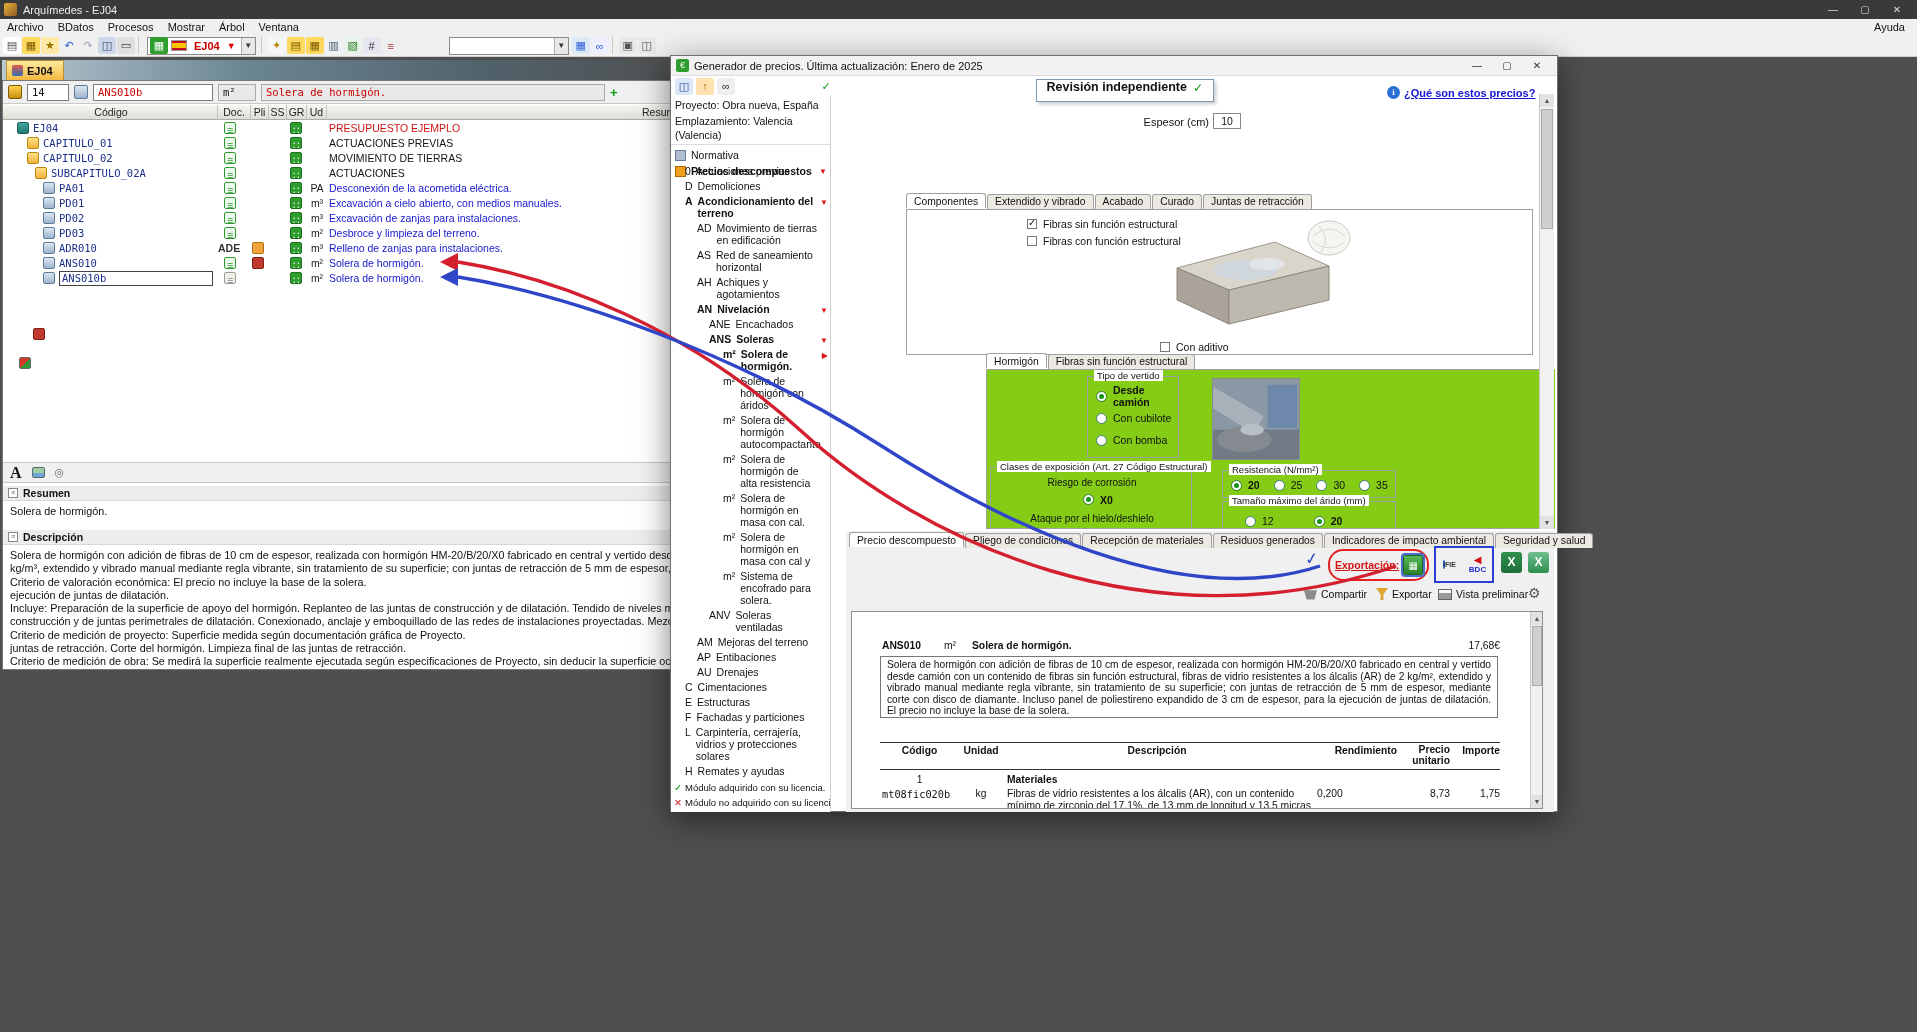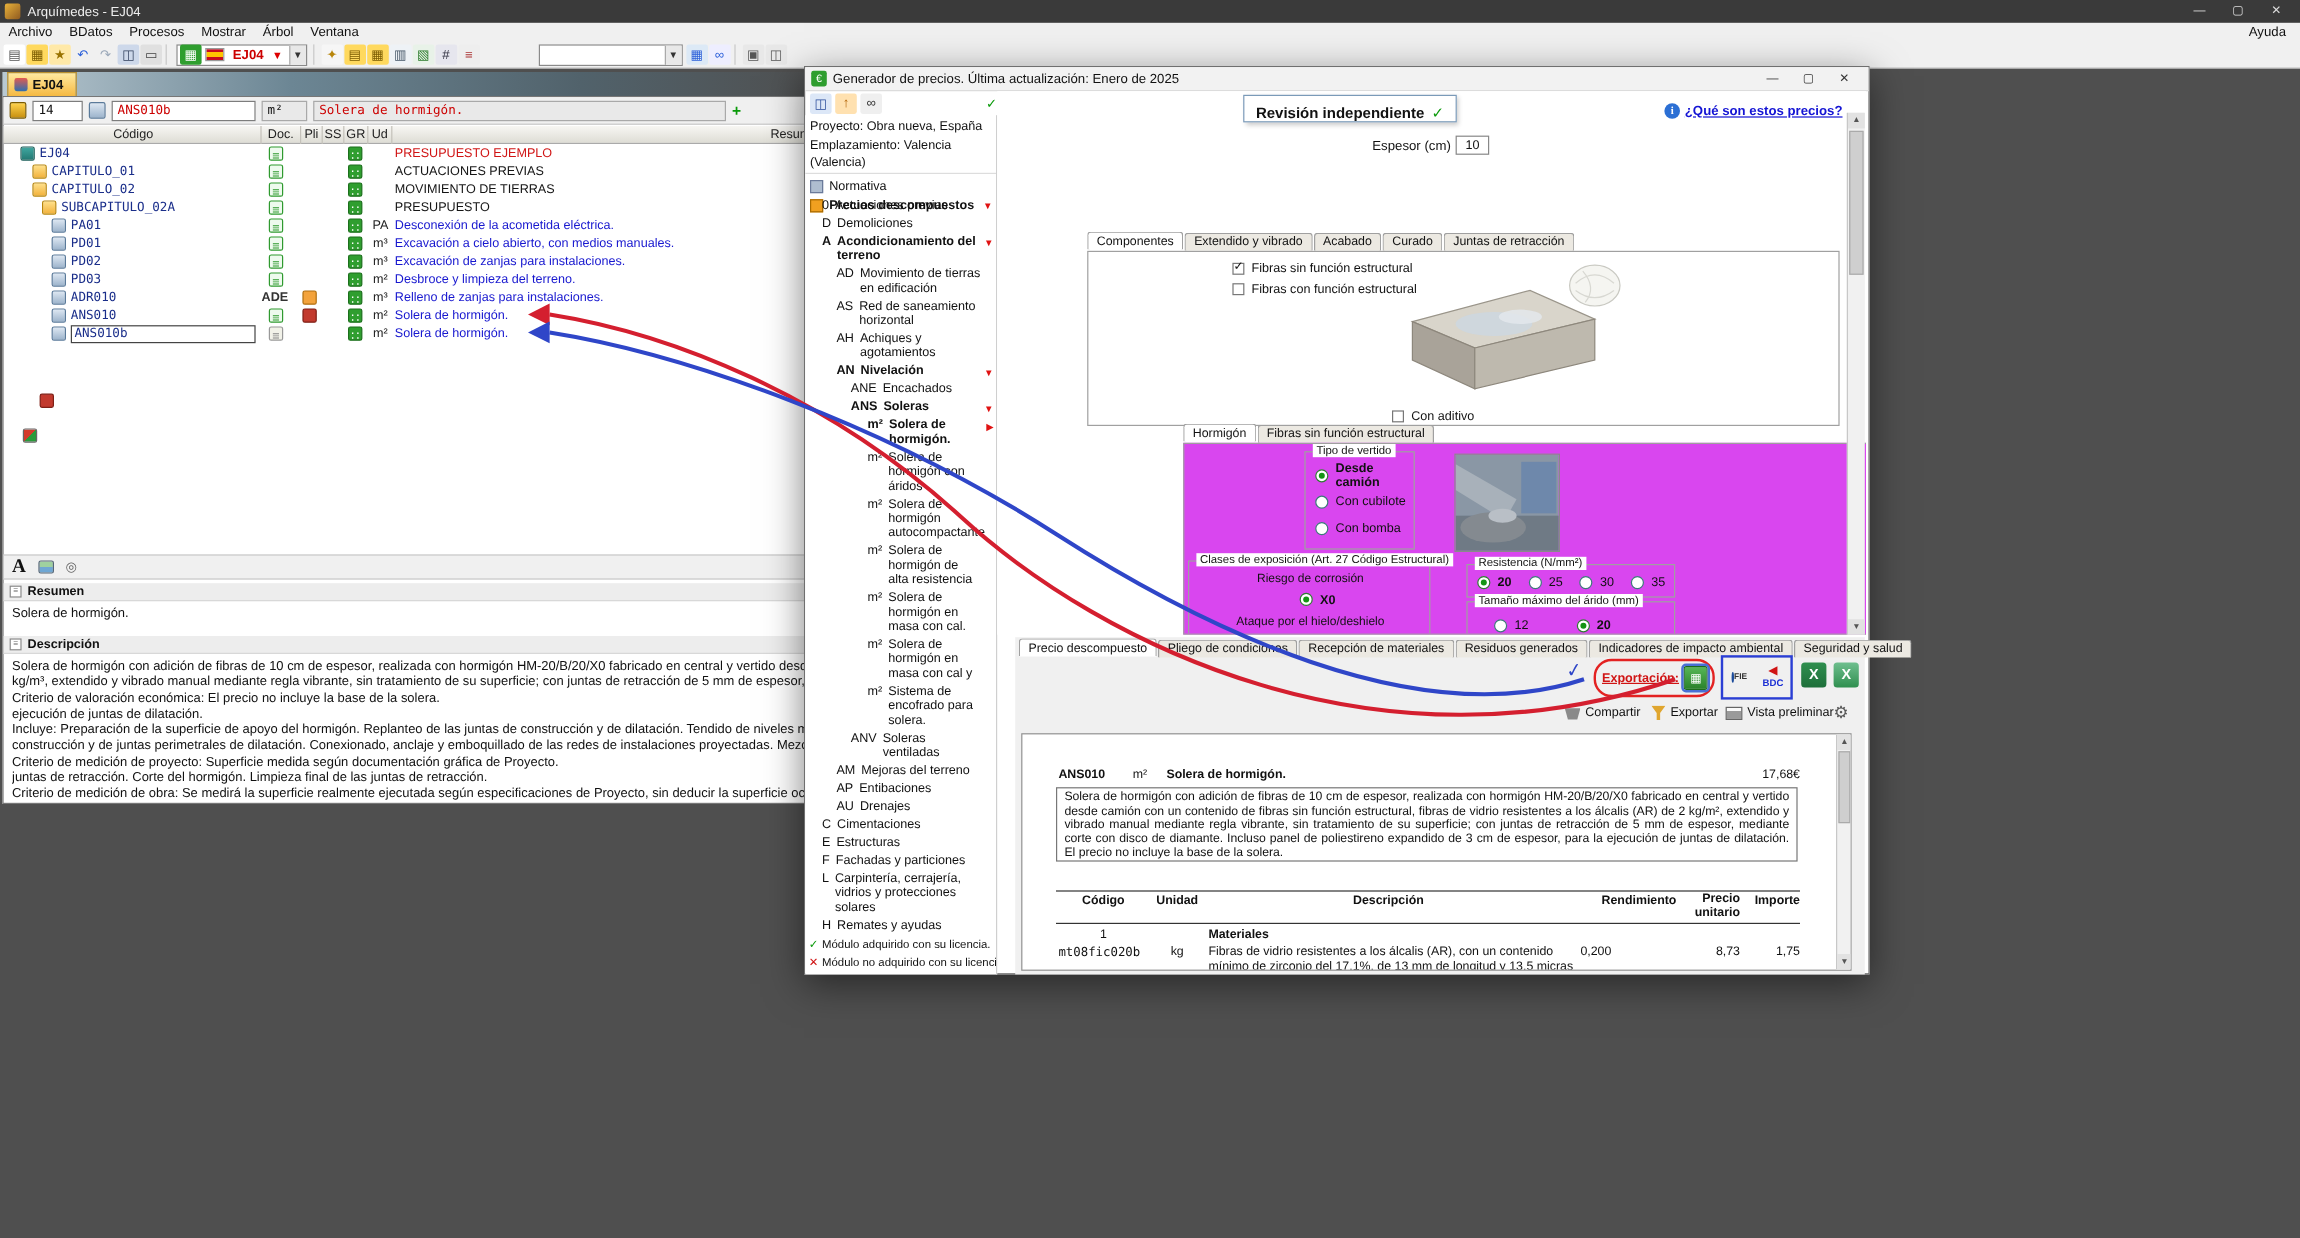--- a/index.html
+++ b/index.html
@@ -76,21 +76,21 @@
 .rtri{position:absolute;right:3px;top:4px;color:#e01212;font-size:8px}
 #side-list{position:absolute;left:0;top:67px;width:160px;bottom:34px;overflow:hidden}
 .srow{display:flex;align-items:flex-start;padding:1.5px 13px 1.5px 0;position:relative;line-height:12px;font-size:10.5px}
 .srow.bold{font-weight:bold}
 .scode{flex:none;margin-right:5px;white-space:nowrap}
 .slabel{flex:1 1 auto}
 #side-legend{position:absolute;left:0;bottom:2px;width:160px;font-size:9.5px;line-height:15px;padding:0 3px;white-space:nowrap;overflow:hidden}
 .leg-ok{color:#0a9a0a;font-weight:bold;margin-right:3px}
 .leg-no{color:#d01414;font-weight:bold;margin-right:3px}
 #gen-main{position:absolute;left:160px;top:20px;width:724px;height:453px;background:#fff;overflow:hidden}
-#rev-box{position:absolute;left:205px;top:3px;width:178px;height:23px;border:1px solid #7a9ab8;box-shadow:2px 2px 4px #c9c9c9;display:flex;align-items:flex-end;justify-content:center;gap:6px;font-size:12.5px;font-weight:bold;background:#fff}
+#rev-box{position:absolute;left:205px;top:3px;width:178px;height:23px;border:1px solid #7a9ab8;box-shadow:2px 2px 4px #c9c9c9;display:flex;align-items:flex-start;justify-content:center;gap:6px;font-size:12.5px;font-weight:bold;background:#fff}
 .greencheck{color:#0a9a0a;font-weight:bold}
 #prices-link-row{position:absolute;left:556px;top:10px;display:flex;align-items:center;gap:4px}
 .infoico{width:13px;height:13px;border-radius:50%;background:#2b6fd4;color:#fff;font-size:9px;font-weight:bold;text-align:center;line-height:13px;font-family:"Liberation Serif",serif;flex:none}
 #prices-link{color:#1414d4;text-decoration:underline;font-size:11px;font-weight:bold}
 #espesor-label{position:absolute;left:312px;top:40px;width:66px;font-size:11px;text-align:right}
 #espesor-input{position:absolute;left:382px;top:37px;width:28px;height:16px;border:1px solid #888;background:#fff;font-size:10.5px;text-align:center;line-height:15px}
 #typebox{position:absolute;left:258px;top:60px;width:394px;height:53px;border:1px solid #a8a8a8}
 .radrow{display:flex;align-items:center;gap:6px;height:17px;padding-left:14px;font-size:10.5px}
 .rad{width:11px;height:11px;border-radius:50%;border:1px solid #3d7a7a;background:#fff;position:relative;flex:none}
 .rad.sel{border-color:#2e7d32}
@@ -100,21 +100,21 @@
 .tab{border:1px solid #a0a0a0;border-bottom:none;background:#ece9e2;padding:1px 7px;font-size:10.3px;border-radius:3px 3px 0 0;margin-right:1px;position:relative;top:1px;white-space:nowrap}
 .tab.active{background:#fff;z-index:2;top:0;padding-top:2px}
 #tabs1{position:absolute;left:75px;top:117px}
 #tabpanel1{position:absolute;left:75px;top:133px;width:627px;height:146px;border:1px solid #a0a0a0;background:#fff}
 .cbrow{display:flex;align-items:center;gap:6px;font-size:10.5px;height:17px}
 .cb{width:10px;height:10px;border:1px solid #777;background:#fff;position:relative;flex:none}
 .cb.checked::after{content:"✓";position:absolute;left:0;top:-3px;font-size:10px;font-weight:bold;color:#111}
 #cb-fibras{position:absolute;left:120px;top:5px}
 #aditivo-row{position:absolute;left:253px;top:128px}
 #tabs2{position:absolute;left:155px;top:277px}
-#tabpanel2{position:absolute;left:155px;top:293px;width:571px;height:160px;border:1px solid #a0a0a0;background:#d946ef;overflow:hidden}
+#tabpanel2{position:absolute;left:155px;top:293px;width:571px;height:160px;border:1px solid #a0a0a0;background:#84cc16;overflow:hidden}
 .gbox{position:absolute;border:1px solid #a0a0a0}
 .legend{position:absolute;top:-7px;left:6px;background:#fff;padding:0 3px;font-size:9.5px;white-space:nowrap}
 #vertbox{left:100px;top:6px;width:92px;height:82px}
 #vert-rows{position:absolute;left:4px;top:8px}
 #vert-rows .radrow{padding-left:4px;height:22px}
 #expobox{left:3px;top:97px;width:202px;height:72px}
 #expo-riesgo{position:absolute;left:0;top:9px;width:202px;text-align:center;font-size:10px}
 #expo-x0{position:absolute;left:92px;top:23px}
 #expo-ataque{position:absolute;left:0;top:45px;width:202px;text-align:center;font-size:10px}
 #resbox{left:235px;top:100px;width:174px;height:28px}
@@ -271,21 +271,21 @@
           <span class="tcode" style="left: 40px;">CAPITULO_02</span>
           <span class="ric ic-doc" style="left: 221px;">≡</span>
           <span class="ric ic-gr" style="left: 287px;">∷</span>
           <span class="tres-black" style="left: 326px;">MOVIMIENTO DE TIERRAS</span>
         </div>
         <div class="trow" style="top: 45px;">
           <span class="ric ic-folder" style="left: 32px;"></span>
           <span class="tcode" style="left: 48px;">SUBCAPITULO_02A</span>
           <span class="ric ic-doc" style="left: 221px;">≡</span>
           <span class="ric ic-gr" style="left: 287px;">∷</span>
-          <span class="tres-black" style="left: 326px;">PRESUPUESTO</span>
+          <span class="tres-black" style="left: 326px;">ACTUACIONES</span>
         </div>
         <div class="trow" style="top: 60px;">
           <span class="ric ic-item" style="left: 40px;"></span>
           <span class="tcode" style="left: 56px;">PA01</span>
           <span class="ric ic-doc" style="left: 221px;">≡</span>
           <span class="ric ic-gr" style="left: 287px;">∷</span>
           <span class="tud">PA</span>
           <span class="tres-blue" style="left: 326px;">Desconexión de la acometida eléctrica.</span>
         </div>
         <div class="trow" style="top: 75px;">

